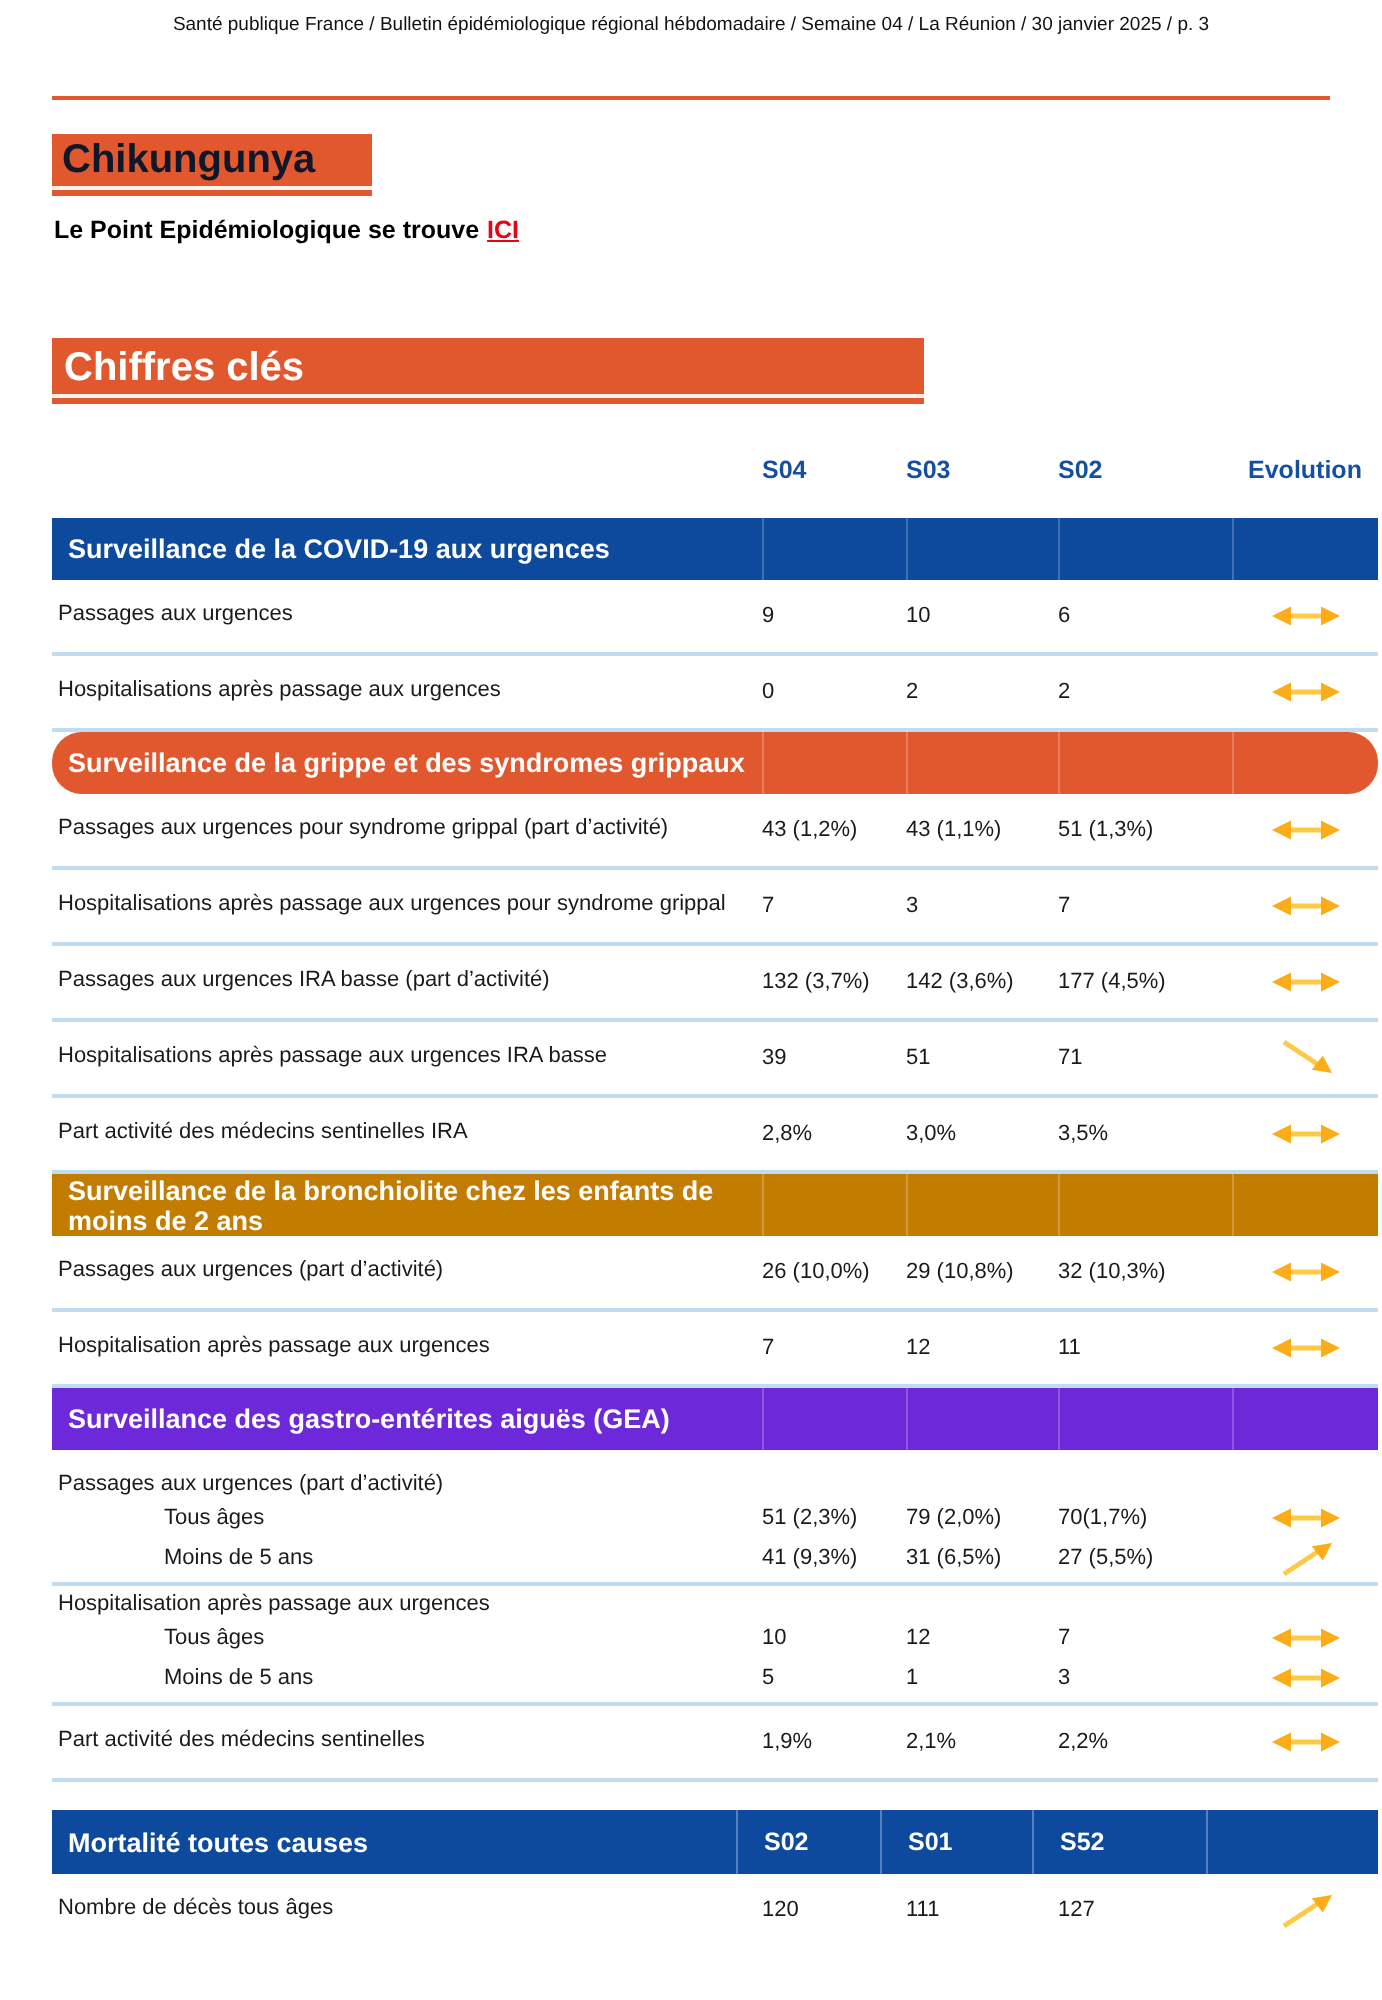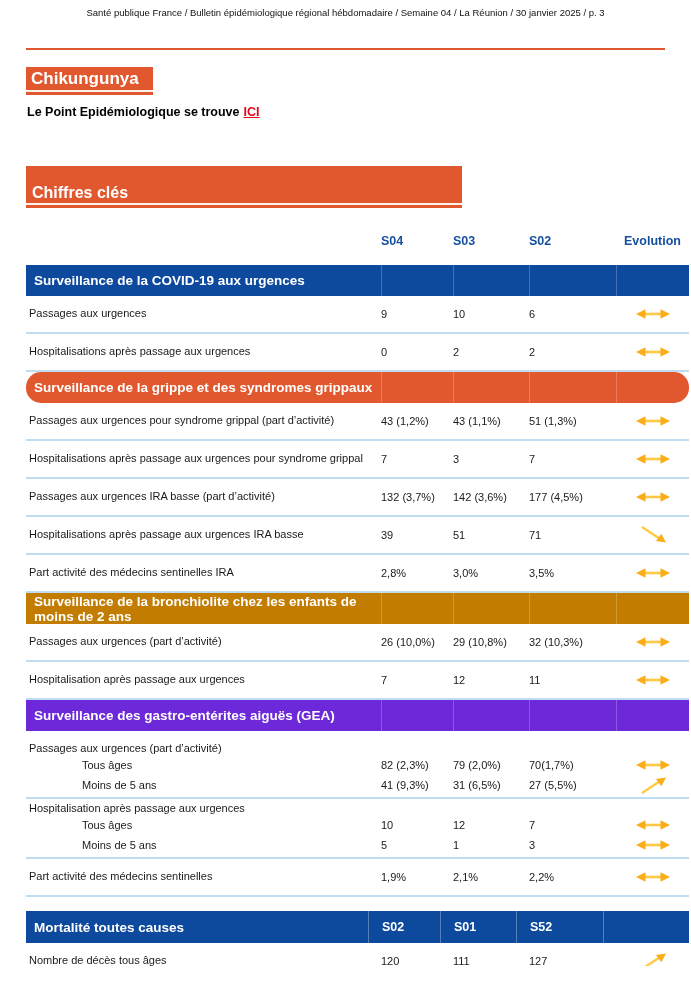--- a/index.html
+++ b/index.html
@@ -1,27 +1,27 @@
 <!DOCTYPE html>
 <html><head>
 <meta charset="utf-8">
 <style>
   html,body{margin:0;padding:0;background:#fff;}
   .page{position:relative;width:691px;height:966px;background:#fff;overflow:hidden;
         font-family:"Liberation Sans",sans-serif;color:#1a1a1a;}
   .doc-header{padding-top:7px;text-align:center;font-size:9.5px;color:#111;}
   .top-rule{margin:30px 26px 0;height:2px;}
   .chik-wrap{margin:17px 0 0 26px;}
-  .banner{display:inline-block;color:#ffffff;font-weight:bold;font-size:17px;
-          padding:2px 14px 3px 5px;border-bottom:3px solid;box-shadow:inset 0 -2px 0 rgba(255,255,255,.92);}
+  .banner{display:inline-block;color:#0f172a;font-weight:bold;font-size:20px;
+          padding:2px 28px 3px 5px;border-bottom:3px solid;box-shadow:inset 0 -2px 0 rgba(255,255,255,.92);}
   .note{margin:10px 0 0 27px;font-size:12.5px;font-weight:bold;color:#000;}
   .note a{text-decoration:underline;margin-left:4px;cursor:pointer;margin-top:24px;}
   .chiffres-wrap{margin:47px 0 0 26px;}
-  .chiffres{display:block;width:430px;color:#fff;font-weight:bold;font-size:16px;
-            padding:18px 0 3px 6px;border-bottom:3px solid;box-shadow:inset 0 -2px 0 rgba(255,255,255,.92);}
+  .chiffres{display:block;width:430px;color:#fff;font-weight:bold;font-size:20px;
+            padding:4px 0 3px 6px;border-bottom:3px solid;box-shadow:inset 0 -2px 0 rgba(255,255,255,.92);}
   .grid{display:grid;grid-template-columns:355px 72px 76px 87px 1fr;align-items:center;}
   .col-headers{margin:26px 2px 0 26px;font-weight:bold;font-size:12.5px;color:#15509f;}
   .col-headers .evo{text-align:center;}
   .table{margin:17px 2px 0 26px;font-size:11px;}
   .sec-header{min-height:31px;color:#fff;font-weight:bold;font-size:13.5px;}
   .sec-header .lbl{padding-left:8px;}
   .sec-header .hcell{align-self:stretch;border-left:1px solid rgba(255,255,255,.22);}
   .row{min-height:36px;border-bottom:2px solid #bfdcf0;}
   .row .lbl{padding-left:3px;padding-right:4px;line-height:1.25;}
   .evo-cell{display:flex;justify-content:center;align-items:center;flex-direction:column;gap:1px;}
@@ -211,21 +211,21 @@
         <div class="hcell"></div>
         <div class="hcell"></div>
         <div class="hcell"></div>
         <div class="hcell"></div>
       </div>
       <div class="gea-pad"></div>
       <div class="group">
         <div class="group-label">Passages aux urgences (part d’activité)</div>
         <div class="grid sub">
           <div class="lbl">Tous âges</div>
-          <div class="val">82 (2,3%)</div>
+          <div class="val">51 (2,3%)</div>
           <div class="val">79 (2,0%)</div>
           <div class="val">70(1,7%)</div>
           <div class="evo-cell">
             <span class="trend"><svg width="36" height="12" viewBox="0 0 36 12">
                 <line x1="8" y1="6" x2="28" y2="6" stroke="#ffc845" stroke-width="2.6"></line>
                 <polygon points="1,6 10.5,1.2 10.5,10.8" fill="#faad18"></polygon>
                 <polygon points="35,6 25.5,1.2 25.5,10.8" fill="#faad18"></polygon>
               </svg></span>
           </div>
         </div>

